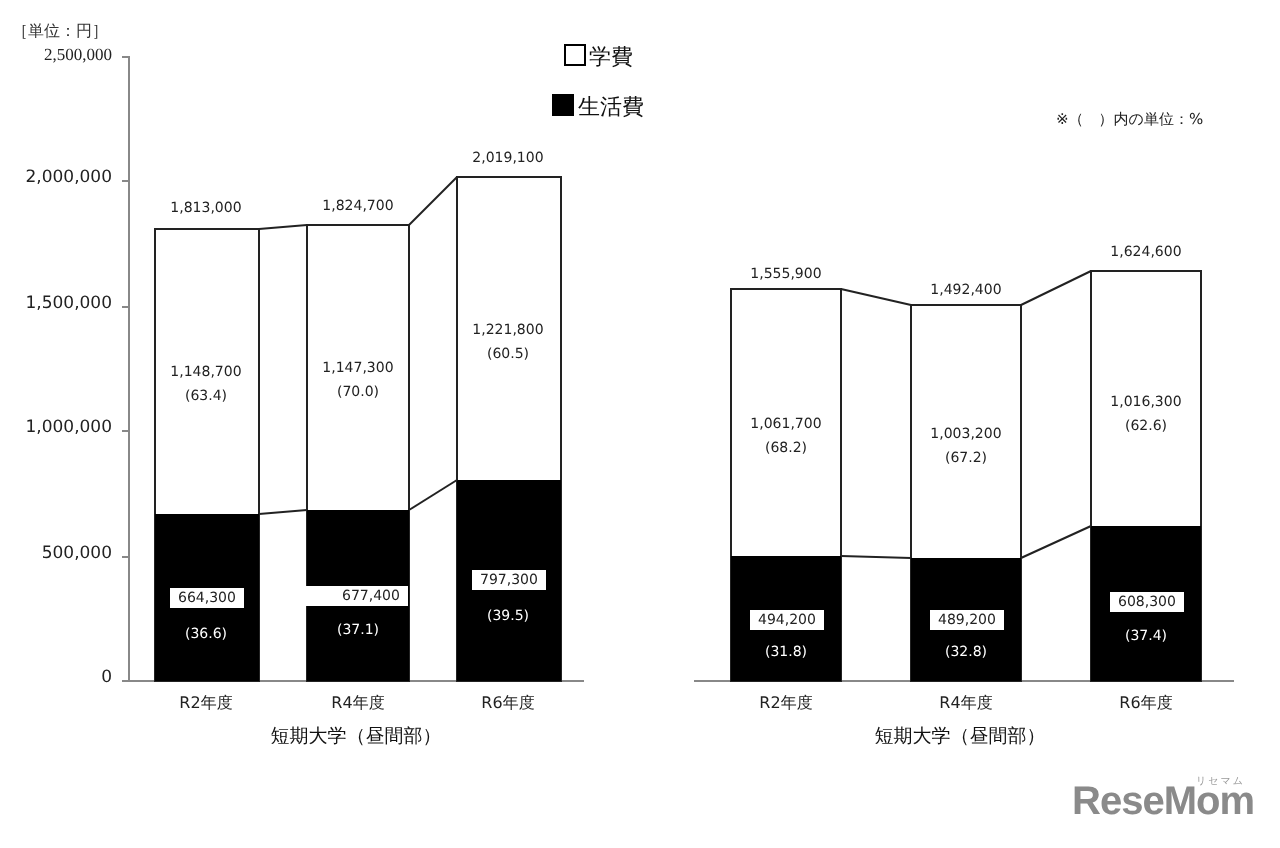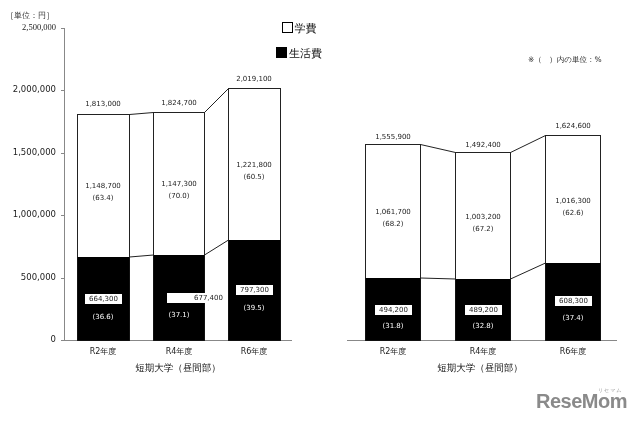--- a/index.html
+++ b/index.html
@@ -80,21 +80,21 @@
 
 <div class="abs lbl" style="left:68px;top:100px;">1,813,000</div>
 <div class="abs lbl" style="left:68px;top:182px;">1,148,700</div>
 <div class="abs lbl" style="left:68px;top:194px;">(63.4)</div>
 <div class="abs box" style="left:85px;top:294px;">664,300</div>
 <div class="abs lblw" style="left:68px;top:313px;">(36.6)</div>
 
 <div class="abs lbl" style="left:144px;top:99px;">1,824,700</div>
 <div class="abs lbl" style="left:144px;top:180px;">1,147,300</div>
 <div class="abs lbl" style="left:144px;top:192px;">(70.0)</div>
-<div class="abs box" style="left:167px;top:293px;padding-left:27px;">677,400</div>
+<div class="abs box" style="left:144px;top:293px;padding-left:27px;">677,400</div>
 <div class="abs lblw" style="left:144px;top:311px;">(37.1)</div>
 
 <div class="abs lbl" style="left:219px;top:75px;">2,019,100</div>
 <div class="abs lbl" style="left:219px;top:161px;">1,221,800</div>
 <div class="abs lbl" style="left:219px;top:173px;">(60.5)</div>
 <div class="abs box" style="left:236px;top:285px;">797,300</div>
 <div class="abs lblw" style="left:219px;top:304px;">(39.5)</div>
 
 <div class="abs xcat" style="left:73px;top:346px;">R2年度</div>
 <div class="abs xcat" style="left:149px;top:346px;">R4年度</div>

